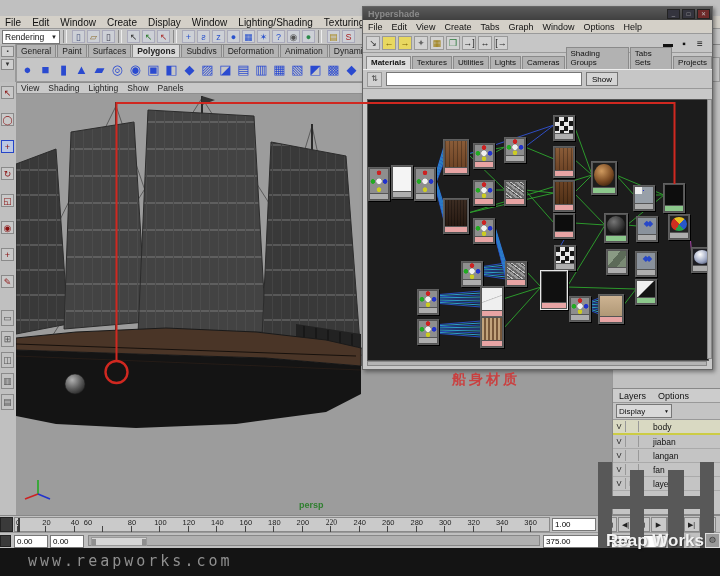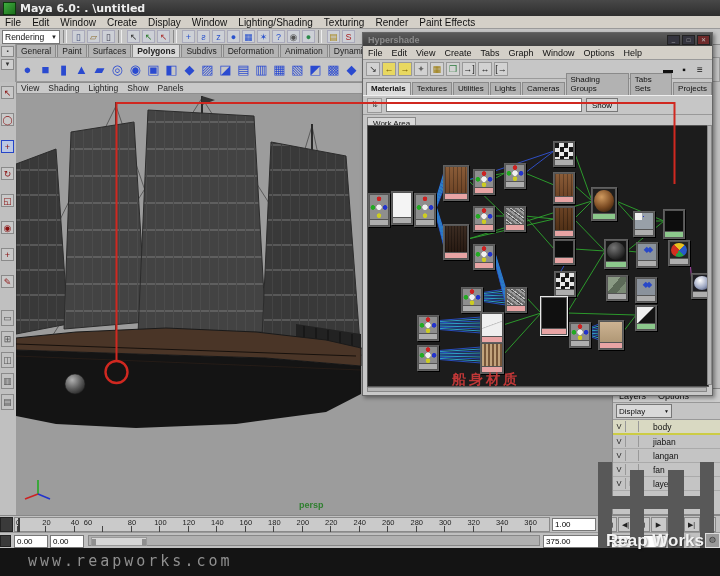--- a/index.html
+++ b/index.html
@@ -56,21 +56,21 @@
   .lp-display{height:16px;display:flex;align-items:center;justify-content:space-between;padding:0 3px;border-bottom:1px solid #999;}
   .lp-dropdown{width:50px;height:12px;background:#d9d9d9;border:1px solid #777;font-size:8px;
                display:flex;align-items:center;justify-content:space-between;padding:0 2px;}
   .lp-stack{width:14px;height:12px;border:1px solid #777;background:#d0d0d0;font-size:8px;text-align:center;line-height:11px;color:#333;}
   .lrow{height:13px;display:flex;align-items:center;border-bottom:1px solid #aaa;background:#c4c4c4;}
   .lrow.sel{background:#d9d9c2;border-bottom:2px solid #cccc44;}
   .lcell{width:12px;height:11px;border-right:1px solid #999;font-size:7.5px;text-align:center;line-height:11px;color:#222;}
   .lname{font-size:8.5px;padding-left:14px;color:#111;}
   
   .hypershade{left:362px;top:6px;width:351px;height:364px;background:#c8c8c8;border:1px solid #666;
-              box-shadow:2px 2px 4px rgba(0,0,0,.4);box-sizing:border-box;z-index:30;margin-top:26px;}
+              box-shadow:2px 2px 4px rgba(0,0,0,.4);box-sizing:border-box;z-index:30;}
   .hs-titlebar{height:13px;background:linear-gradient(#5a5a5a,#404040);display:flex;align-items:center;
                padding:0 2px;justify-content:space-between;}
   .hs-title{color:#8a8a8a;font-size:9px;font-weight:bold;padding-left:3px;}
   .hs-btn{width:13px;height:10px;margin-left:2px;background:#34343e;border:1px solid #222;color:#bbb;
           font-size:6px;text-align:center;line-height:9px;box-sizing:border-box;}
   .hs-btn.close{background:#6e2a2a;}
   .hs-menubar{height:13px;background:#d4d0c8;border-bottom:1px solid #9a9a9a;display:flex;gap:9px;
               align-items:center;padding-left:5px;}
   .hs-menubar span{font-size:9px;}
   .hs-toolbar{height:18px;background:#c6c6c6;border-bottom:1px solid #9a9a9a;display:flex;align-items:center;padding:0 3px;}
@@ -161,24 +161,20 @@
   .wm-cn{position:absolute;left:617px;top:550px;color:#7d7d7d;font-size:17px;font-weight:bold;z-index:46;letter-spacing:2px;}
   .red-overlay{left:0;top:0;width:720px;height:576px;z-index:40;pointer-events:none;}
   .annot-text{position:absolute;left:452px;top:371px;color:rgba(205,58,58,.92);font-size:14px;font-weight:bold;
               letter-spacing:3px;z-index:40;}
 </style>
 </head>
 <body>
 
 <div id="root">
 
-  <div class="abs titlebar">
-    <span class="tlogo"></span>
-    <span class="ttext">Maya 6.0: . \untitled</span>
-  </div>
 
   <div class="abs menubar" id="main-menubar">
       <span class="menu-item">File</span>
       <span class="menu-item">Edit</span>
       <span class="menu-item">Window</span>
       <span class="menu-item">Create</span>
       <span class="menu-item">Display</span>
       <span class="menu-item">Window</span>
       <span class="menu-item">Lighting/Shading</span>
       <span class="menu-item">Texturing</span>
@@ -433,23 +429,20 @@
         <span class="htab">Lights</span>
         <span class="htab">Cameras</span>
         <span class="htab">Shading Groups</span>
         <span class="htab">Tabs Sets</span>
         <span class="htab">Projects</span>
       </div>
     <div class="hs-filter">
       <span class="hfil-icon">⇅</span>
       <input value="" style="">
       <button class="hshow">Show</button>
-    </div>
-    <div class="hs-watab">
-      <span>Work Area</span>
     </div>
     <div class="hs-graph" id="hs-graph">
       <svg id="hs-edges" width="340" height="260" style="position:absolute;left:0;top:0;">
           <line x1="100" y1="54" x2="137" y2="47" stroke="#2da02d" stroke-width="1" opacity="0.95"></line>
           <line x1="100" y1="54" x2="137" y2="90" stroke="#2da02d" stroke-width="1" opacity="0.95"></line>
           <line x1="100" y1="54" x2="186" y2="25" stroke="#3050cc" stroke-width="1" opacity="0.95"></line>
           <line x1="126" y1="53" x2="137" y2="47" stroke="#2da02d" stroke-width="1" opacity="0.95"></line>
           <line x1="126" y1="90" x2="137" y2="90" stroke="#2da02d" stroke-width="1" opacity="0.95"></line>
           <line x1="157" y1="47" x2="186" y2="25" stroke="#3050cc" stroke-width="1" opacity="0.95"></line>
           <line x1="157" y1="47" x2="186" y2="59" stroke="#2da02d" stroke-width="1" opacity="0.95"></line>
@@ -708,21 +701,21 @@
         <span class="tickl" style="left: 173.88px; text-align: right;">120</span>
         <div class="tickm" style="left: 172.88px;"></div>
         <span class="tickl" style="left: 202.36px;">140</span>
         <div class="tickm" style="left: 201.36px;"></div>
         <span class="tickl" style="left: 230.84px;">160</span>
         <div class="tickm" style="left: 229.84px;"></div>
         <span class="tickl" style="left: 259.32px;">180</span>
         <div class="tickm" style="left: 258.32px;"></div>
         <span class="tickl" style="left: 287.8px;">200</span>
         <div class="tickm" style="left: 286.8px;"></div>
-        <span class="tickl" style="left: 316.28px;">220</span>
+        <span class="tickl" style="left: 316.28px; font-family: Liberation Serif, serif;">220</span>
         <div class="tickm" style="left: 315.28px;"></div>
         <span class="tickl" style="left: 344.76px;">240</span>
         <div class="tickm" style="left: 343.76px;"></div>
         <span class="tickl" style="left: 373.24px;">260</span>
         <div class="tickm" style="left: 372.24px;"></div>
         <span class="tickl" style="left: 401.72px;">280</span>
         <div class="tickm" style="left: 400.72px;"></div>
         <span class="tickl" style="left: 430.2px;">300</span>
         <div class="tickm" style="left: 429.2px;"></div>
         <span class="tickl" style="left: 458.68px;">320</span>

